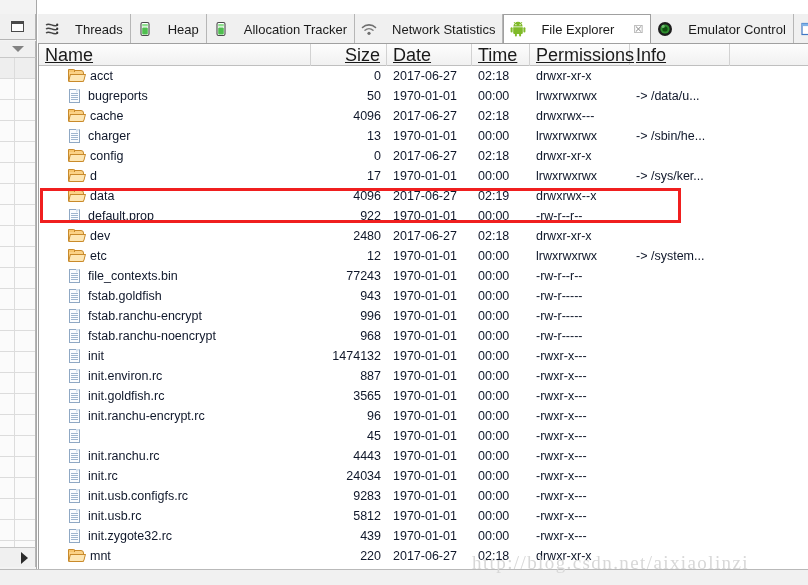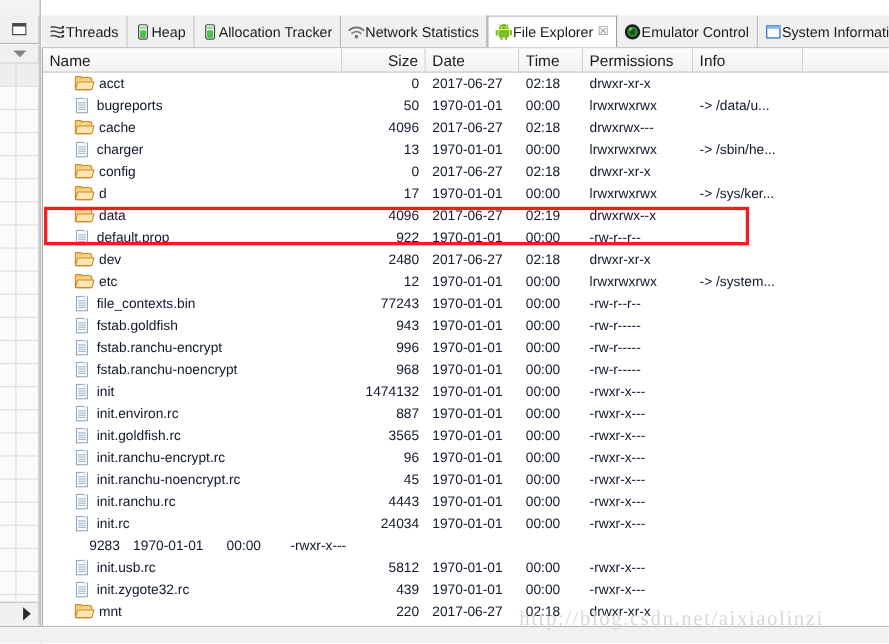--- a/index.html
+++ b/index.html
@@ -86,21 +86,21 @@
     position: absolute; left: 38px; top: 14px;
     width: 770px; height: 30px;
     background: #f0f0f0;
     border-bottom: 1px solid #a0a0a0;
     display: flex;
     align-items: stretch;
     overflow: hidden;
   }
   .tab {
     display: flex; align-items: center;
-    gap: 0;
+    gap: 15px;
     padding: 0 7px 0 6px;
     border-right: 1px solid #b6b6b6;
     font-size: 13px;
     color: #1b1b1b;
     white-space: nowrap;
     background: #f0f0f0;
     height: 30px;
   }
   .tab.active {
     background: #ffffff;
@@ -128,22 +128,23 @@
     width: 770px; height: 541px;
     background: #ffffff;
     border-left: 1px solid #a0a0a0;
     overflow: hidden;
   }
   #thead {
     height: 22px;
     background: linear-gradient(to bottom,#fdfdfd 0%, #f1f1f1 100%);
     border-bottom: 1px solid #bfbfbf;
     display: flex;
-    font-size: 14px;
+    font-size: 18px;
     color: #1a1a1a;
+    text-decoration: underline;
   }
   #thead .th {
     display: flex; align-items: center;
     border-right: 1px solid #d2d2d2;
     padding: 0 6px;
     height: 22px;
   }
   #thead .th.num { justify-content: flex-end; }
 
   .col-name { width: 272px; }
@@ -835,21 +836,20 @@
             <div class="twisty"></div>
             <div class="indent"></div>
             <div class="file">
               <div class="sheet"></div>
               <div class="corner"></div>
               <div class="ln" style="top:5px"></div>
               <div class="ln" style="top:7px"></div>
               <div class="ln" style="top:9px"></div>
               <div class="ln" style="top:11px"></div>
             </div>
-            <span class="fname">init.ranchu-noencrypt.rc</span>
           </div>
           <div class="cell col-size num">45</div>
           <div class="cell col-date">1970-01-01</div>
           <div class="cell col-time">00:00</div>
           <div class="cell col-perm">-rwxr-x---</div>
           <div class="cell col-info"></div>
           <div class="cell col-tail"></div>
         </div>
         <div class="row">
           <div class="cell name col-name">
@@ -887,20 +887,33 @@
             <span class="fname">init.rc</span>
           </div>
           <div class="cell col-size num">24034</div>
           <div class="cell col-date">1970-01-01</div>
           <div class="cell col-time">00:00</div>
           <div class="cell col-perm">-rwxr-x---</div>
           <div class="cell col-info"></div>
           <div class="cell col-tail"></div>
         </div>
         <div class="row">
+          <div class="cell name col-name">
+            <div class="twisty"></div>
+            <div class="indent"></div>
+            <div class="file">
+              <div class="sheet"></div>
+              <div class="corner"></div>
+              <div class="ln" style="top:5px"></div>
+              <div class="ln" style="top:7px"></div>
+              <div class="ln" style="top:9px"></div>
+              <div class="ln" style="top:11px"></div>
+            </div>
+            <span class="fname">init.usb.configfs.rc</span>
+          </div>
           <div class="cell col-size num">9283</div>
           <div class="cell col-date">1970-01-01</div>
           <div class="cell col-time">00:00</div>
           <div class="cell col-perm">-rwxr-x---</div>
           <div class="cell col-info"></div>
           <div class="cell col-tail"></div>
         </div>
         <div class="row">
           <div class="cell name col-name">
             <div class="twisty"></div>

